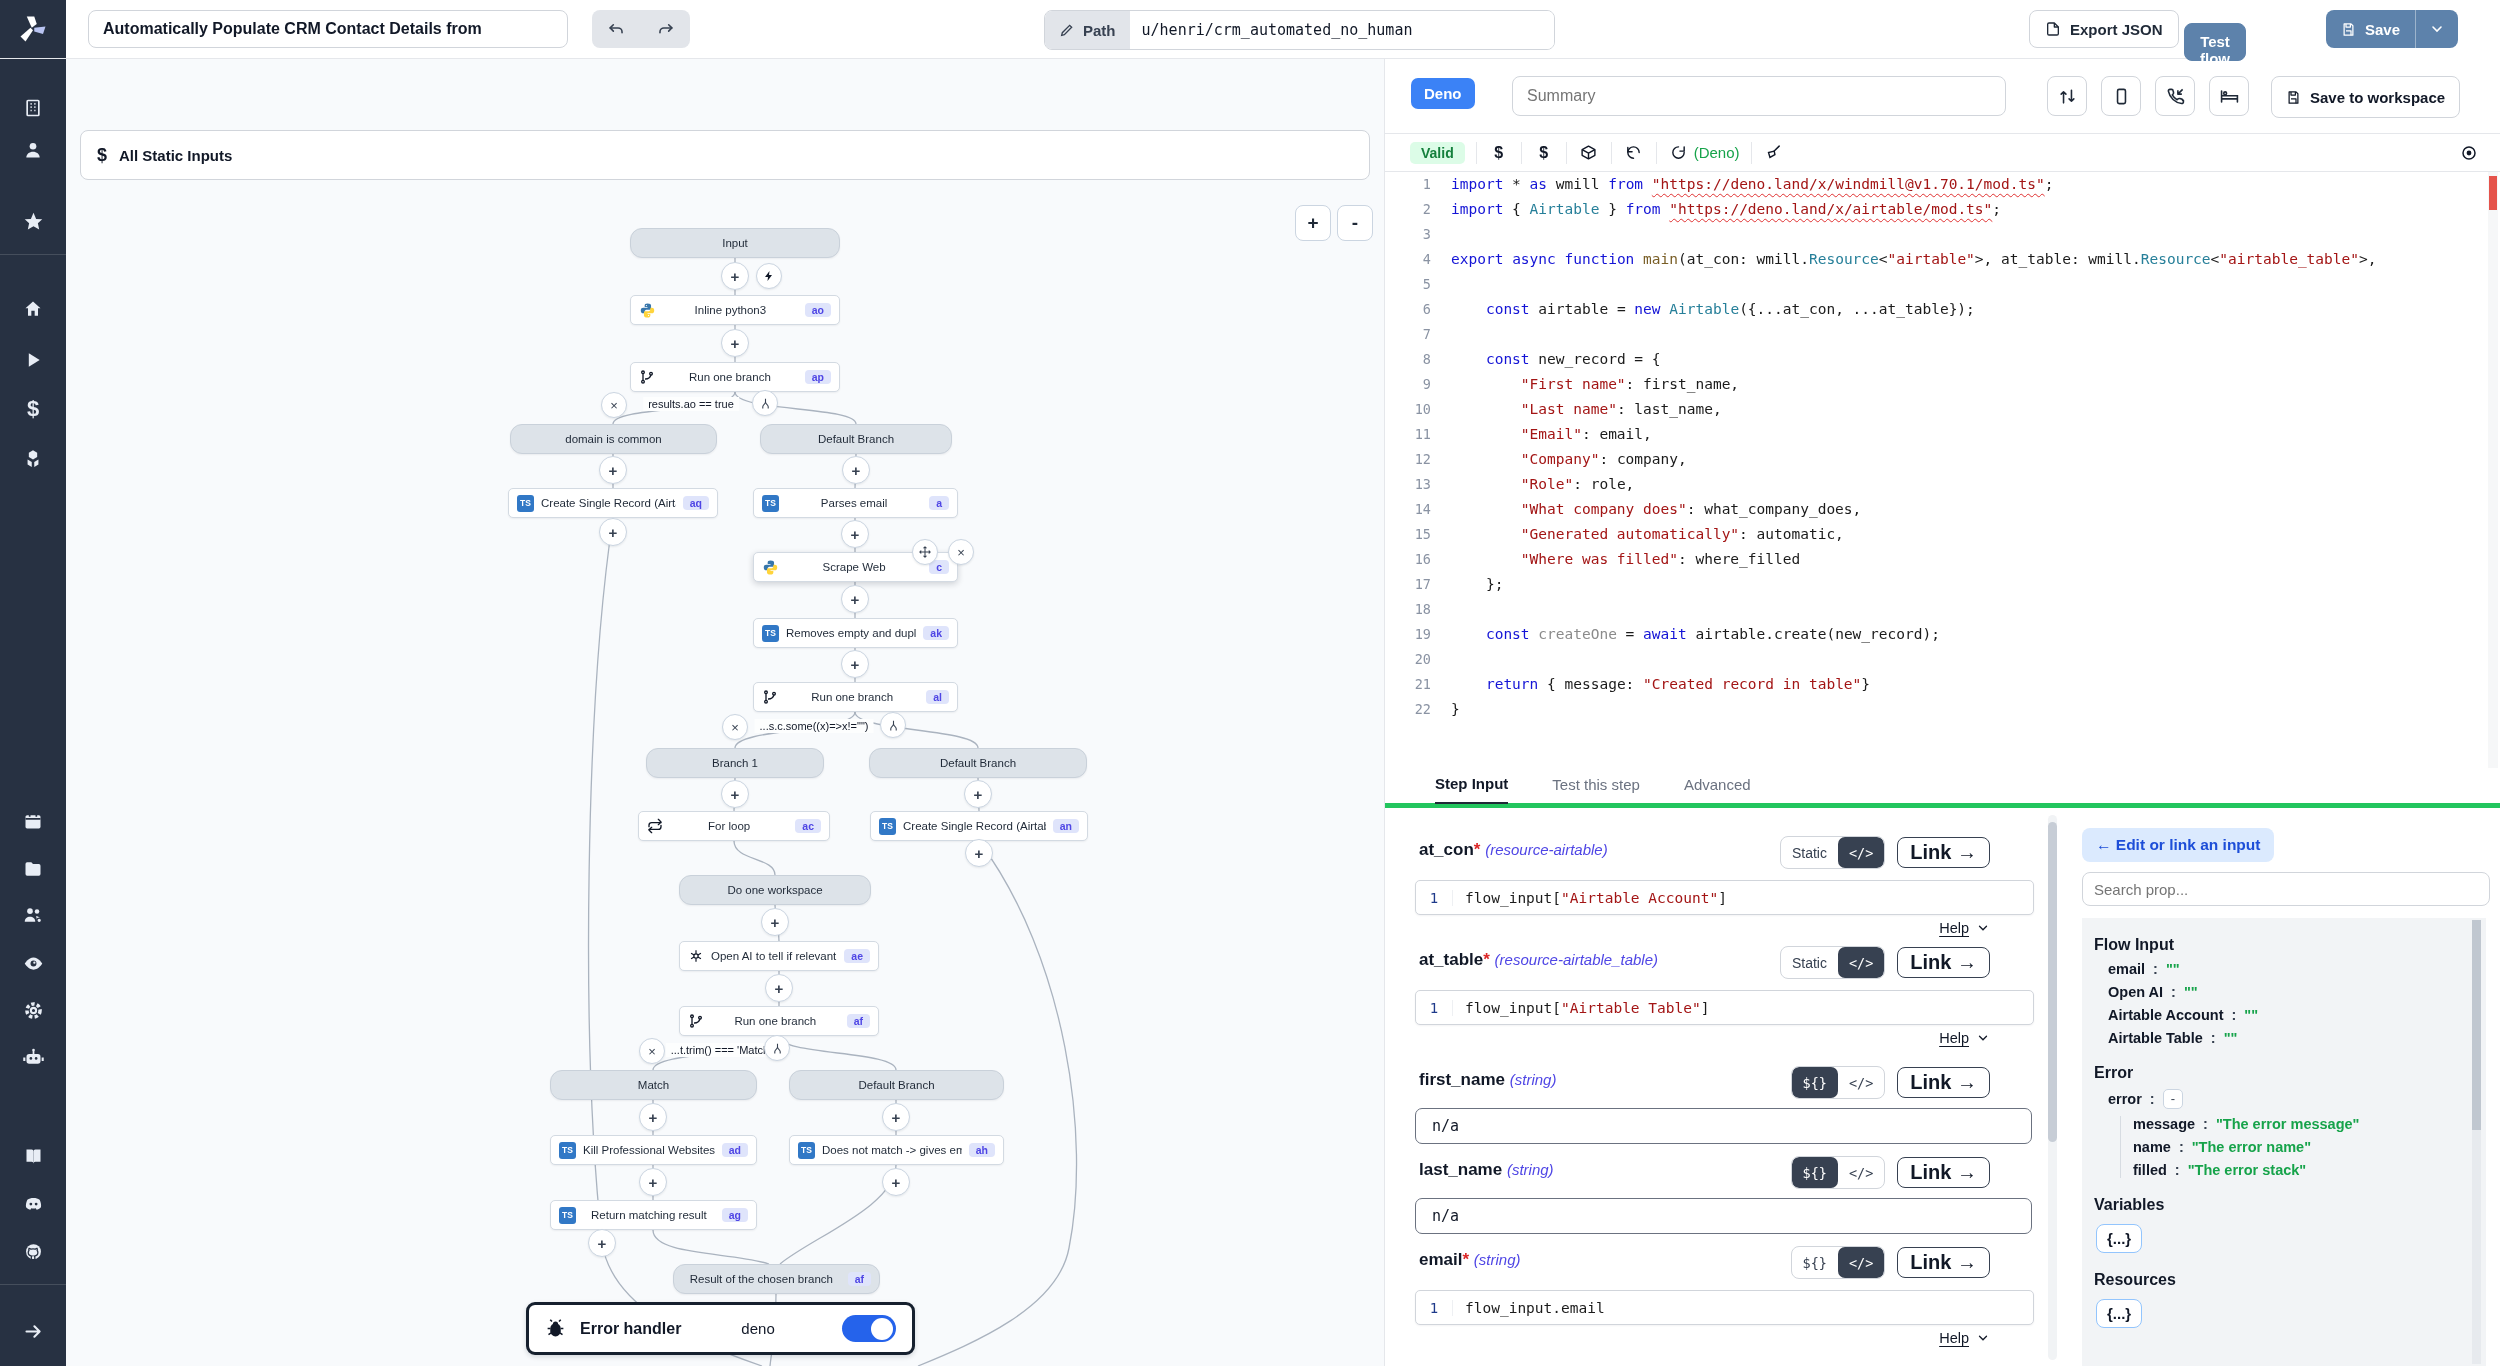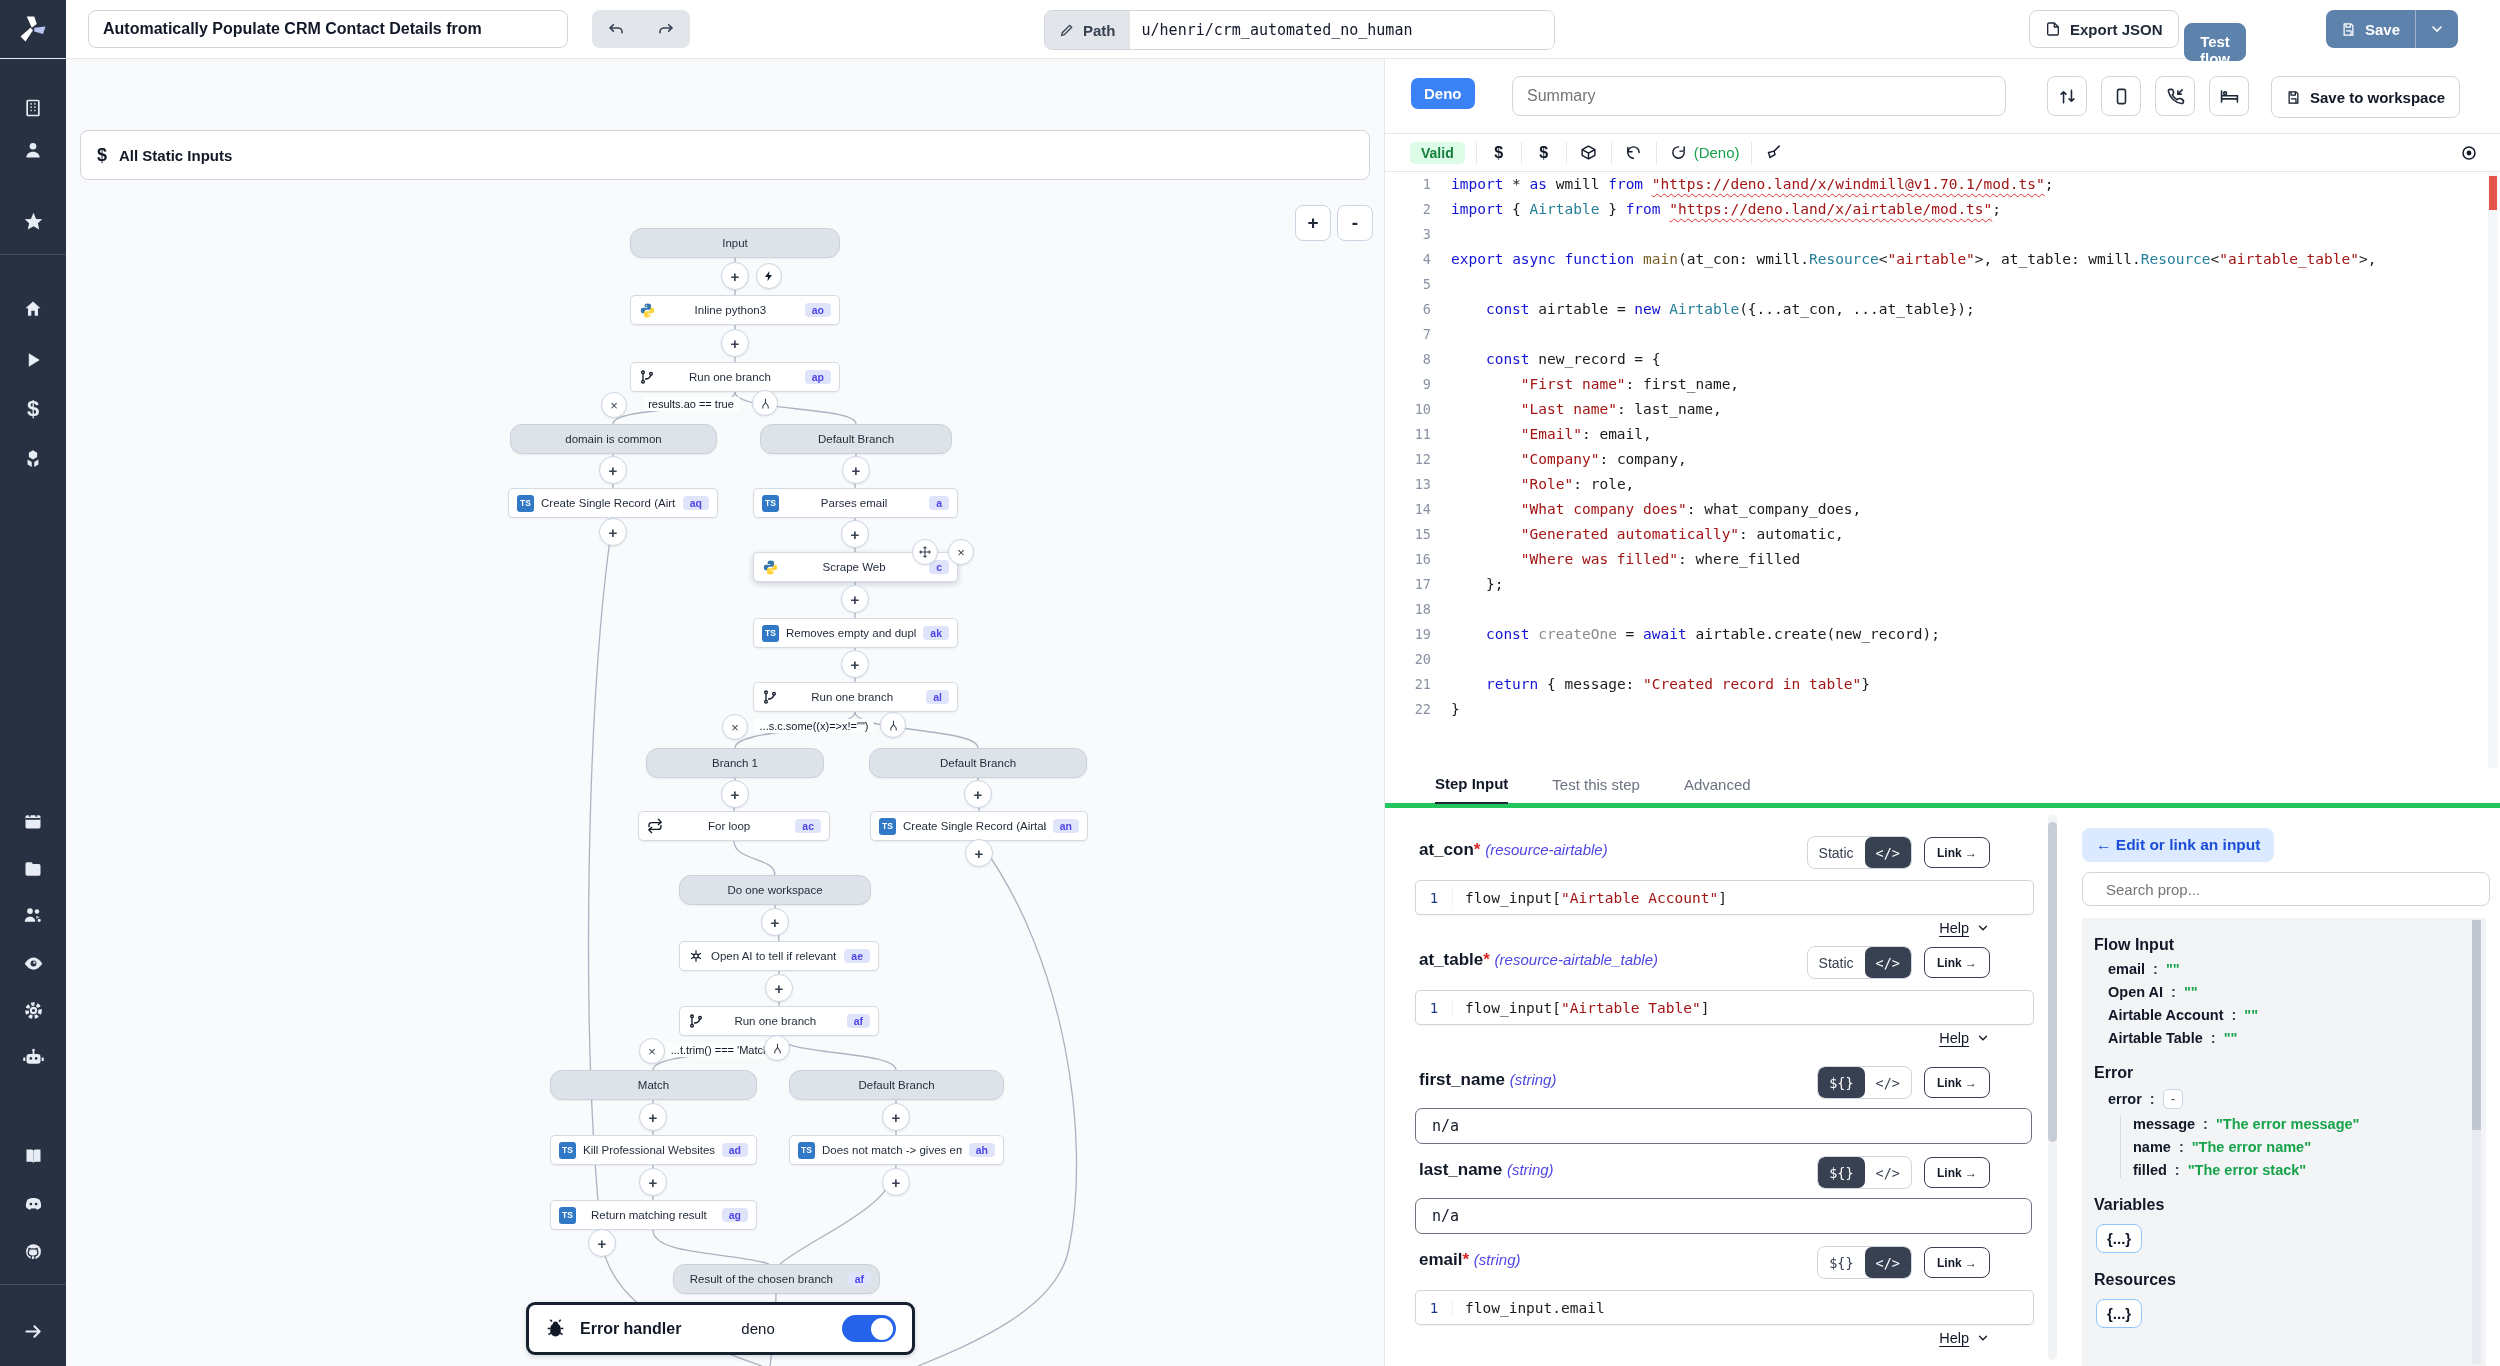--- a/index.html
+++ b/index.html
@@ -61,34 +61,34 @@
   .tab{font-size:15px;color:#6b7280;padding-bottom:10px;cursor:pointer;}
   .tab.active{color:#111827;font-weight:700;border-bottom:2.5px solid #1f2937;margin-bottom:-1px;}
   .formarea{position:absolute;left:1385px;top:808px;width:675px;height:558px;background:#fff;overflow:hidden;}
   .frow-label{position:absolute;left:34px;font-size:17px;font-weight:700;color:#111827;white-space:nowrap;}
   .req{color:#dc2626;} .ftype{font-style:italic;font-weight:400;color:#4f46e5;font-size:15px;}
   .fctrl{position:absolute;display:flex;align-items:center;gap:12px;}
   .segpill{display:flex;align-items:stretch;height:31px;border:1px solid #d1d5db;border-radius:8px;background:#fff;overflow:hidden;}
   .seg{display:flex;align-items:center;padding:0 11px;font-size:13.5px;color:#374151;font-family:"DejaVu Sans Mono",monospace;cursor:pointer;}
   .seg.sans{font-family:"Liberation Sans",sans-serif;font-size:14px;}
   .seg.on{background:#374151;color:#fff;border-radius:7px;}
-  .linkbtn{height:31px;display:flex;align-items:center;gap:6px;border:1px solid #374151;border-radius:8px;background:#fff;font-size:12px;font-weight:600;color:#111827;padding:0 12px;cursor:pointer;box-sizing:border-box;}
+  .linkbtn{height:31px;display:flex;align-items:center;gap:6px;border:1px solid #374151;border-radius:8px;background:#fff;font-size:20px;font-weight:600;color:#111827;padding:0 12px;cursor:pointer;box-sizing:border-box;}
   .fcode{position:absolute;left:30px;width:617px;height:33px;border:1px solid #d1d5db;border-radius:5px;display:flex;align-items:center;overflow:hidden;background:#fff;box-shadow:0 1px 2px rgba(16,24,40,.05);}
   .fcode .g{width:36px;text-align:center;color:#1e3a8a;font-family:"DejaVu Sans Mono",monospace;font-size:14px;border-right:1px solid #eef0f3;flex:none;}
   .fcode .c{font-family:"DejaVu Sans Mono",monospace;font-size:14.5px;padding-left:12px;color:#1b1b1b;white-space:pre;}
   .fcode .c .str{color:#a31515;}
   .finput{position:absolute;left:30px;width:617px;height:36px;border:1.5px solid #6b7280;border-radius:7px;font-family:"DejaVu Sans Mono",monospace;font-size:15px;color:#111827;padding:0 16px;box-sizing:border-box;}
   .helprow{position:absolute;right:70px;display:flex;align-items:center;gap:7px;font-size:14.5px;color:#111827;cursor:pointer;}
   .helprow u{text-underline-offset:3px;}
   .formbar{position:absolute;left:2048px;top:815px;width:9px;height:545px;background:#f1f3f5;border-radius:5px;}
   .formthumb{position:absolute;left:2048px;top:822px;width:9px;height:320px;background:#c7cdd6;border-radius:5px;}
   
   .inspector{position:absolute;left:2068px;top:808px;width:432px;height:558px;background:#fff;overflow:hidden;}
   .backpill{position:absolute;left:14px;top:20px;background:#dbeafe;color:#1d4ed8;font-weight:600;font-size:15.5px;border-radius:8px;padding:8px 14px;cursor:pointer;white-space:nowrap;}
-  .searchin{position:absolute;left:14px;top:64px;width:408px;height:34px;border:1px solid #d1d5db;border-radius:8px;font-size:15px;padding:0 23px;box-sizing:border-box;font-family:"Liberation Sans",sans-serif;}
+  .searchin{position:absolute;left:14px;top:64px;width:408px;height:34px;border:1px solid #d1d5db;border-radius:8px;font-size:15px;padding:0 11px;box-sizing:border-box;font-family:"Liberation Sans",sans-serif;}
   .graypanel{position:absolute;left:14px;top:110px;width:404px;height:448px;background:#f2f4f6;padding:10px 0 0 12px;box-sizing:border-box;}
   .sect{font-size:16px;font-weight:700;color:#111827;margin:8px 0 6px 0;}
   .prow{display:flex;align-items:center;gap:8px;font-size:14.5px;color:#111827;margin:7px 0 7px 14px;font-weight:600;}
   .prow .cln{color:#374151;font-weight:700;}
   .gval{color:#16a34a;font-weight:700;}
   .subrows{margin-left:26px;border-left:1.5px solid #d7dce2;padding-left:12px;}
   .subrows .prow{margin-left:0;}
   .minibtn{border:1px solid #cbd5e1;border-radius:5px;background:#fff;font-size:13px;padding:0 7px;height:20px;line-height:18px;color:#374151;cursor:pointer;}
   .bracebtn{display:inline-block;border:1.5px solid #93c5fd;border-radius:8px;background:#fff;font-size:15px;font-weight:700;color:#111827;padding:5px 10px;margin:4px 0 10px 2px;cursor:pointer;}
   .inspbar{position:absolute;left:404px;top:112px;width:9px;height:444px;background:#e7eaee;}

